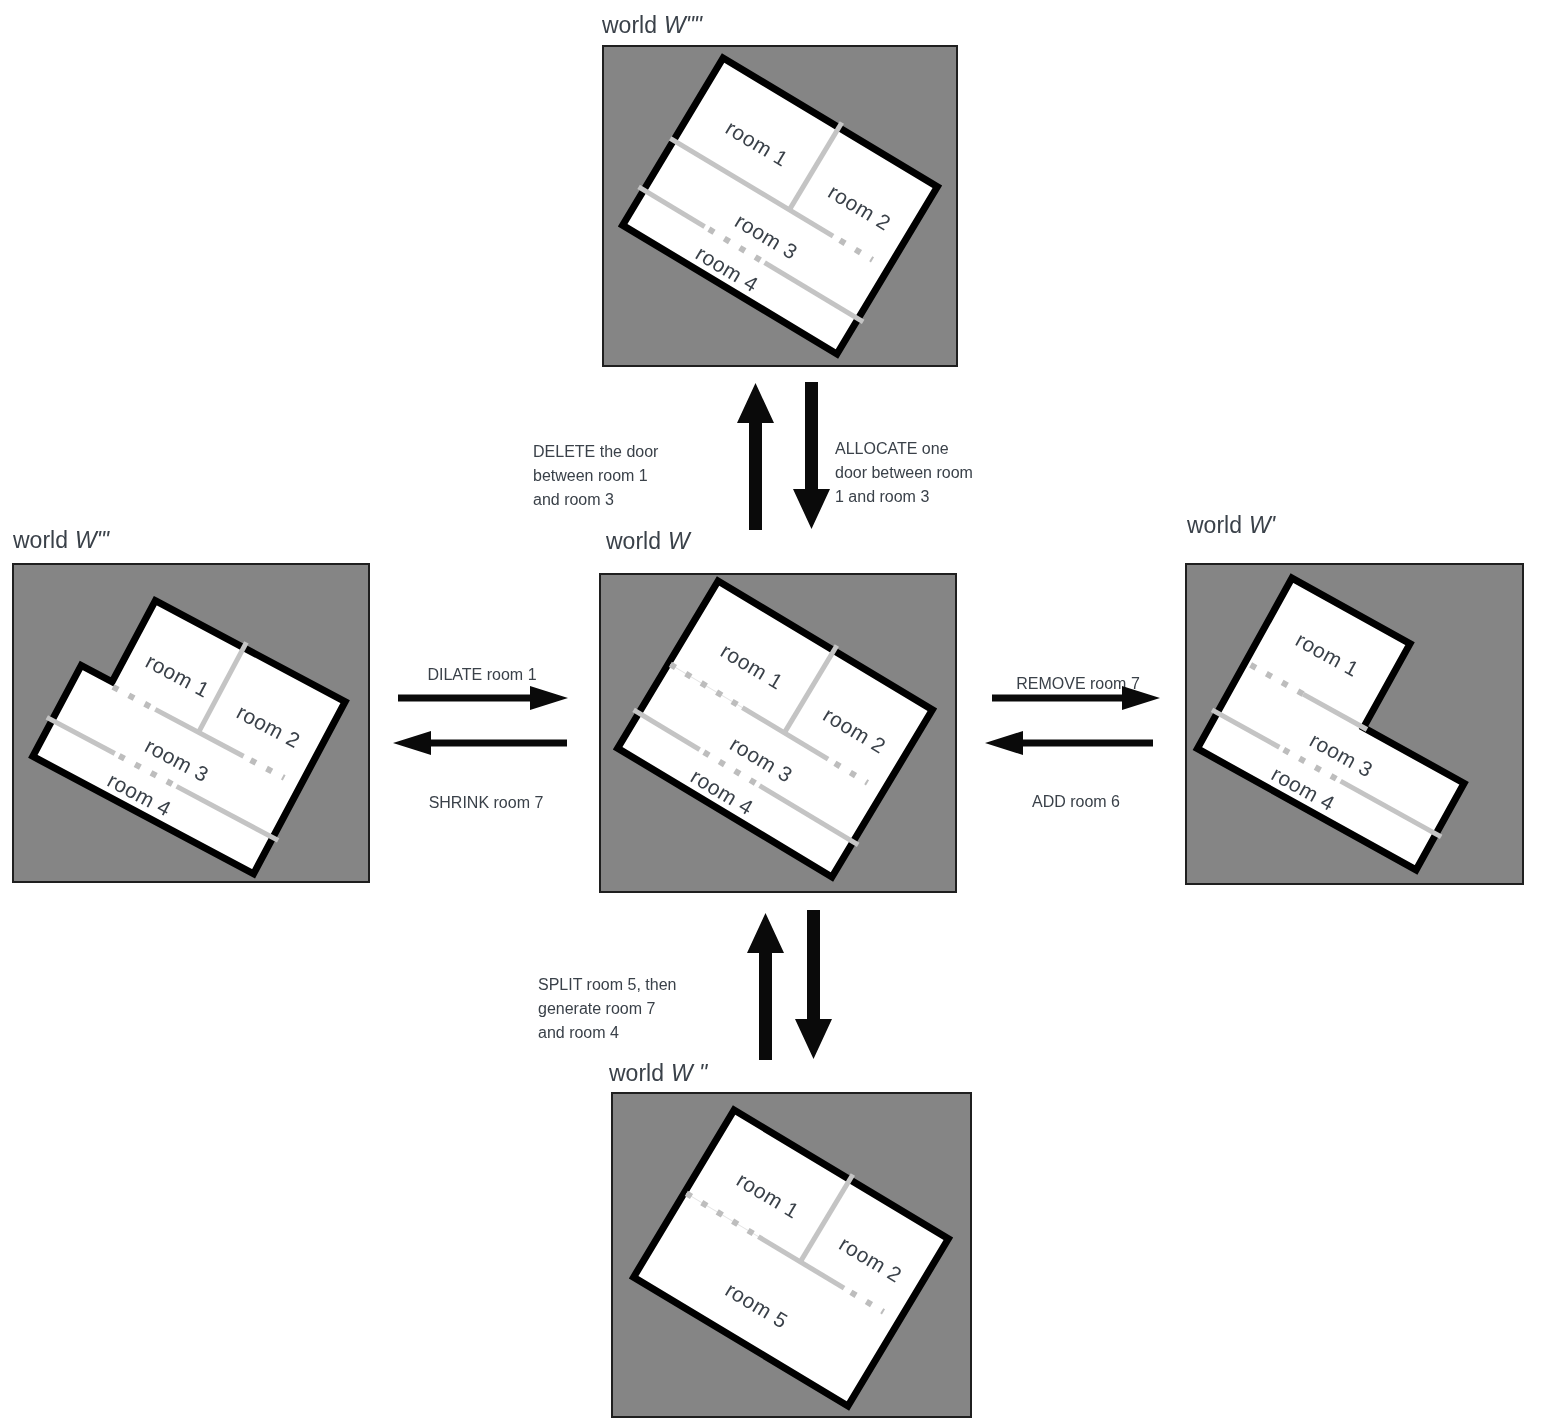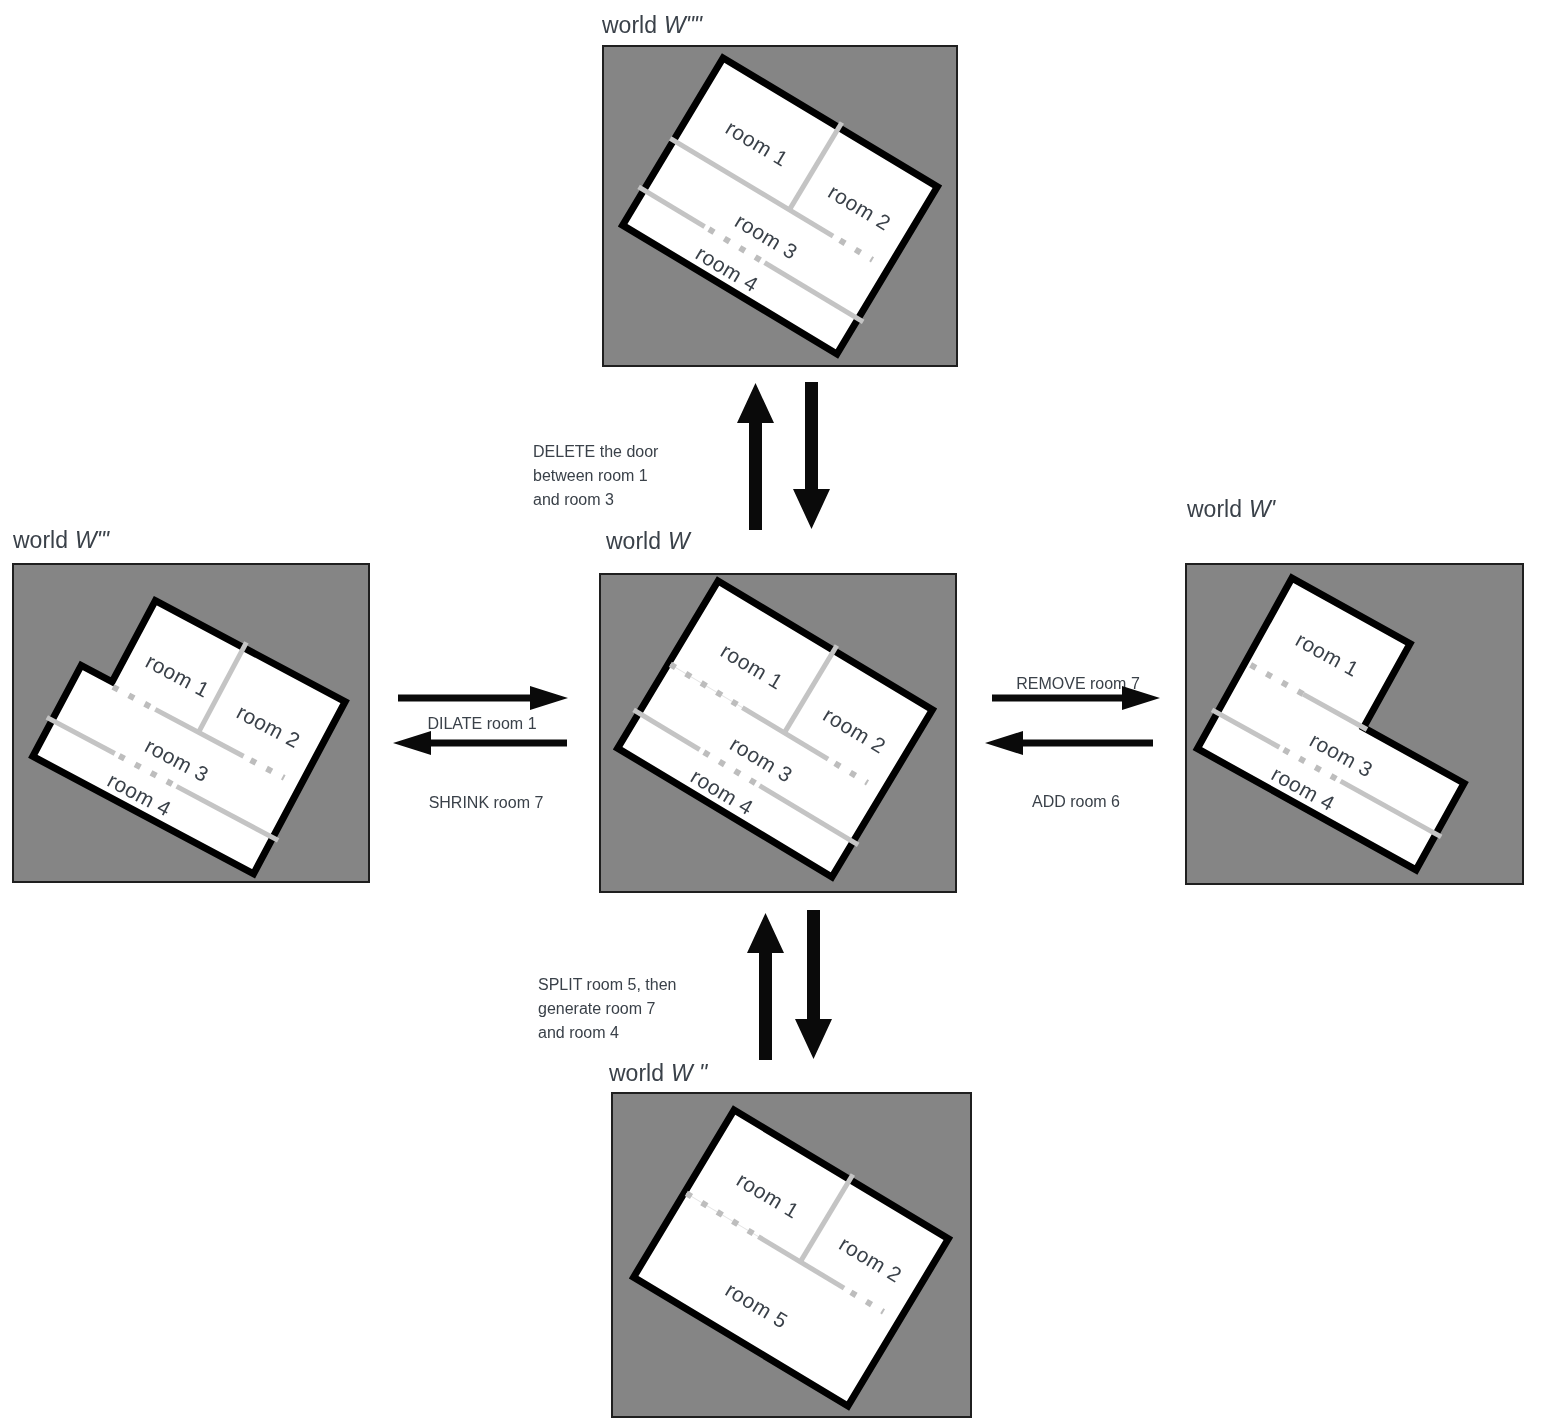--- a/index.html
+++ b/index.html
@@ -28,31 +28,34 @@
 
   <div class="wlabel" style="left:602px;top:12px">
     <span>world</span><span class="sym">W""</span>
   </div>
   <div class="wlabel" style="left:13px;top:527px">
     <span>world</span><span class="sym">W"'</span>
   </div>
   <div class="wlabel" style="left:606px;top:528px">
     <span>world</span><span class="sym">W</span>
   </div>
-  <div class="wlabel" style="left:1187px;top:496px">
+  <div class="wlabel" style="left:1187px;top:512px">
     <span>world</span><span class="sym">W'</span>
   </div>
   <div class="wlabel" style="left:609px;top:1060px">
     <span>world</span><span class="sym">W "</span>
   </div>
 
   <div class="oplabel" style="left:533px;top:411px">DELETE the door
 between room 1
 and room 3</div>
-  <div class="oplabel ctr" style="left:396px;top:683px;width:172px">DILATE room 1</div>
+  <div class="oplabel" style="left:835px;top:408px">ALLOCATE one
+door between room
+1 and room 3</div>
+  <div class="oplabel ctr" style="left:396px;top:634px;width:172px">DILATE room 1</div>
   <div class="oplabel ctr" style="left:396px;top:762px;width:180px">SHRINK room 7</div>
   <div class="oplabel ctr" style="left:983px;top:643px;width:190px">REMOVE room 7</div>
   <div class="oplabel ctr" style="left:992px;top:761px;width:168px">ADD room 6</div>
   <div class="oplabel" style="left:538px;top:944px">SPLIT room 5, then
 generate room 7
 and room 4</div>
 
   <svg class="arrow" style="left:737px;top:383px" width="37" height="147">
     <polygon points="18.5,0 37,40 25,40 25,147 12,147 12,40 0,40"></polygon>
   </svg>

